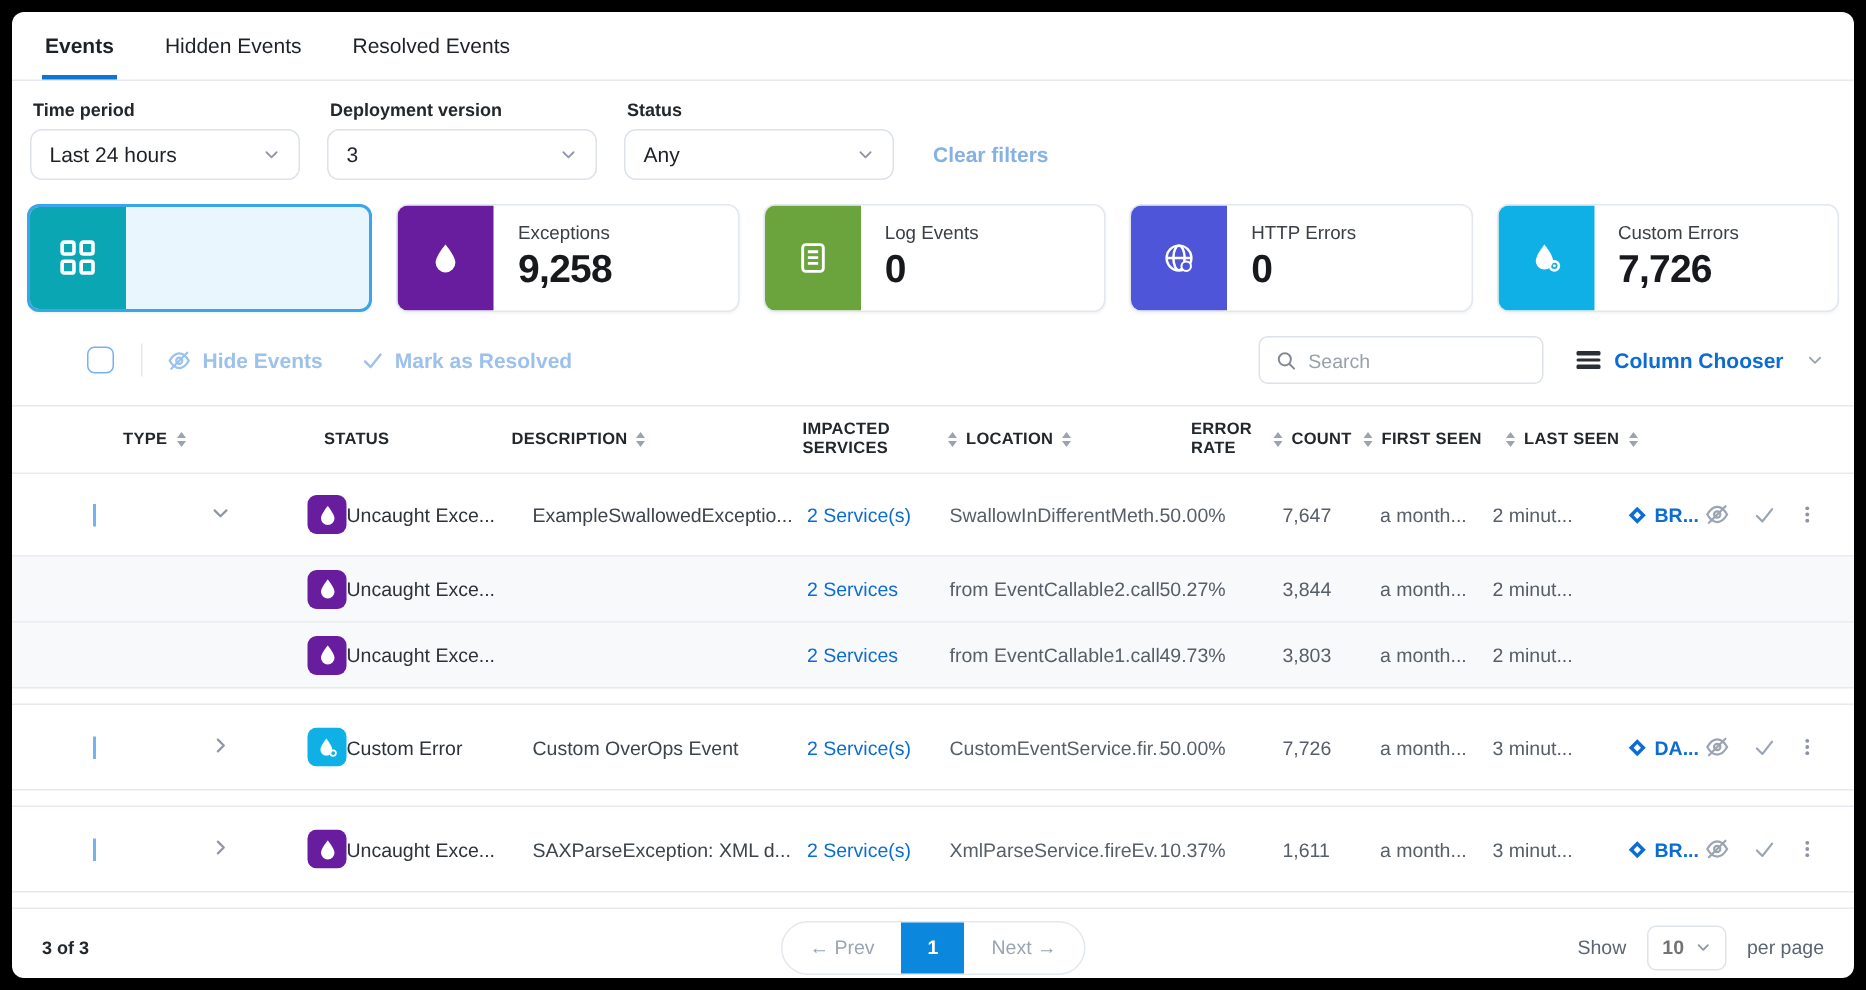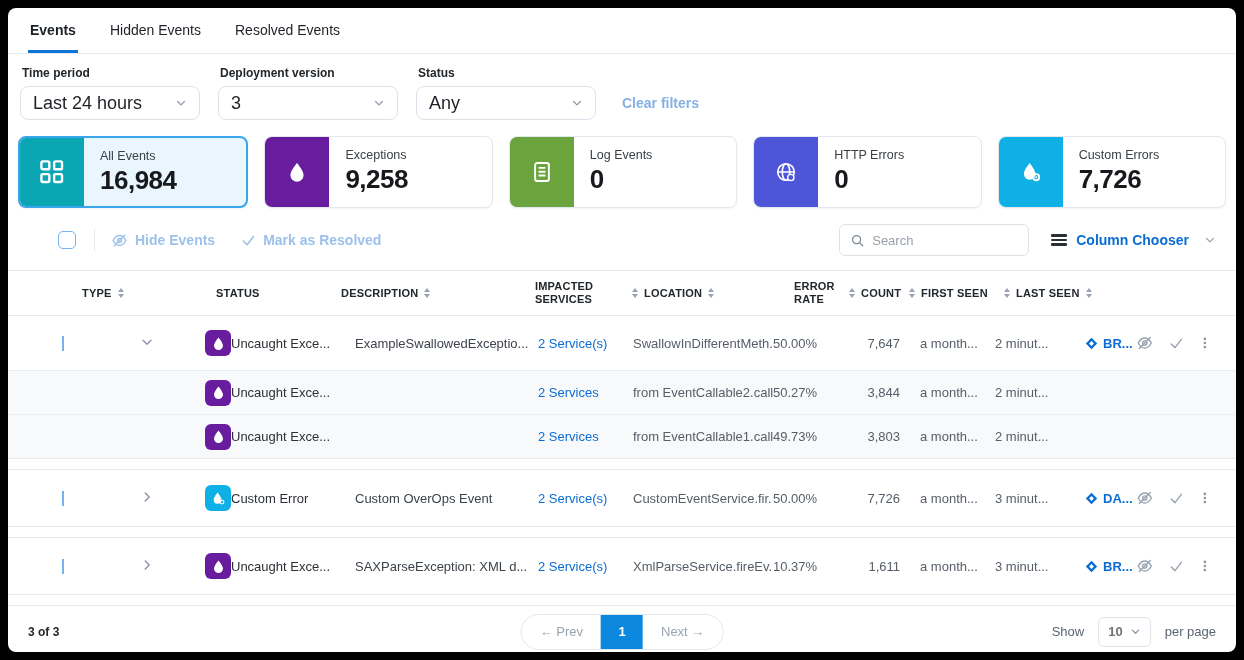--- a/index.html
+++ b/index.html
@@ -8,21 +8,21 @@
 
   
   .tabs { display:flex; gap:30px; padding:0 20px; height:46px; border-bottom:1px solid #e6e9ef; flex-shrink:0; }
   .tab { display:flex; align-items:center; font-size:14px; color:#1d2126; font-weight:500; border-bottom:3px solid transparent; padding:2px 2px 0; cursor:pointer; }
   .tab.active { font-weight:700; border-bottom-color:#0b76d8; }
 
   
   .filters { display:flex; gap:18px; padding:12px 12px 14px; align-items:flex-start; flex-shrink:0; }
   .filter { display:flex; flex-direction:column; }
   .filter-label { font-size:12px; font-weight:700; color:#22272b; margin:0 0 6px 2px; }
-  .select { width:180px; height:34px; border:1px solid #dde2ea; border-radius:8px; background:#fff; display:flex; align-items:center; justify-content:space-between; padding:0 12px; font-size:18px; color:#1d2126; cursor:pointer; }
+  .select { width:180px; height:34px; border:1px solid #dde2ea; border-radius:8px; background:#fff; display:flex; align-items:center; justify-content:space-between; padding:0 12px; font-size:14px; color:#1d2126; cursor:pointer; }
   .clear-filters { align-self:flex-end; margin:0 0 9px 8px; color:#85b1e4; font-weight:700; font-size:14px; cursor:pointer; }
 
   
   .cards { display:flex; gap:16px; margin:2px 10px 0; flex-shrink:0; }
   .card { flex:1; height:72px; border:1px solid #e3e7ee; border-radius:8px; background:#fff; box-shadow:0 1px 2px rgba(20,30,40,.05); display:flex; overflow:hidden; cursor:pointer; }
   .card.selected { border:2px solid #39a5ea; background:#e9f6fe; }
   .card-icon { width:64px; flex-shrink:0; display:flex; align-items:center; justify-content:center; }
   .card-body { padding:11px 16px 0; min-width:0; }
   .card-label { font-size:12.5px; color:#3a4046; margin-bottom:2px; white-space:nowrap; }
   .card-value { font-size:26px; font-weight:700; color:#17191c; letter-spacing:-.5px; }
@@ -60,21 +60,21 @@
   .trow.child { height:44px; background:#f8f9fb; border-top:1px solid #e9ecf1; }
   .cell { min-width:0; white-space:nowrap; overflow:hidden; font-size:13px; color:#565e68; }
   .c-sel { padding-left:34px; }
   .c-exp { padding-left:52px; color:#8f96a8; }
   .c-type { display:flex; align-items:center; padding-left:37px; color:#2c3137; }
   .type-badge { width:26px; height:26px; border-radius:6px; display:flex; align-items:center; justify-content:center; flex-shrink:0; }
   .c-desc { padding-left:7px; color:#3c434b; }
   .c-imp { padding-left:10px; }
   .link { color:#0b6cd4; cursor:pointer; }
   .c-loc { padding-left:15px; }
-  .c-count { padding-left:15px;text-align:right; }
+  .c-count { padding-left:15px; }
   .c-first { padding-left:20px; }
   .c-last { padding-left:12px; }
   .c-ticket { padding-left:25px; display:flex; align-items:center; gap:5px; color:#0b6cd4; font-weight:700; cursor:pointer; }
   .c-actions { display:flex; align-items:center; justify-content:flex-end; gap:15px; padding-right:4px; color:#9aa4b2; }
   .c-actions svg { cursor:pointer; }
 
   
   .footer { margin-top:auto; border-top:1px solid #e6e9ef; display:flex; align-items:center; padding:0 20px; position:relative; flex:1; min-height:52px; }
   .page-summary { font-size:12px; font-weight:700; color:#22272b; }
   .pager { position:absolute; left:50%; transform:translateX(-50%); display:flex; align-items:center; border:1px solid #e3e7ee; border-radius:19px; overflow:hidden; height:36px; background:#fff; }
@@ -135,24 +135,20 @@
     <div class="card selected">
       <div class="card-icon" style="background: rgb(10, 166, 180);">
         <svg width="24" height="24" viewBox="0 0 17 17">
             <g fill="none" stroke="#fff" stroke-width="1.7">
               <rect x="1" y="1" width="5.6" height="5.6" rx="1"></rect>
               <rect x="10" y="1" width="5.6" height="5.6" rx="1"></rect>
               <rect x="1" y="10" width="5.6" height="5.6" rx="1"></rect>
               <rect x="10" y="10" width="5.6" height="5.6" rx="1"></rect>
             </g>
           </svg>
-      </div>
-      <div class="card-body">
-        <div class="card-label">All Events</div>
-        <div class="card-value">16,984</div>
       </div>
     </div>
     <div class="card">
       <div class="card-icon" style="background: rgb(104, 28, 158);">
         <svg width="22" height="22" viewBox="0 0 16 16">
             <path d="M8 1.5C8 1.5 3.2 7.2 3.2 10.2a4.8 4.8 0 0 0 9.6 0C12.8 7.2 8 1.5 8 1.5Z" fill="#fff"></path>
           </svg>
       </div>
       <div class="card-body">
         <div class="card-label">Exceptions</div>

